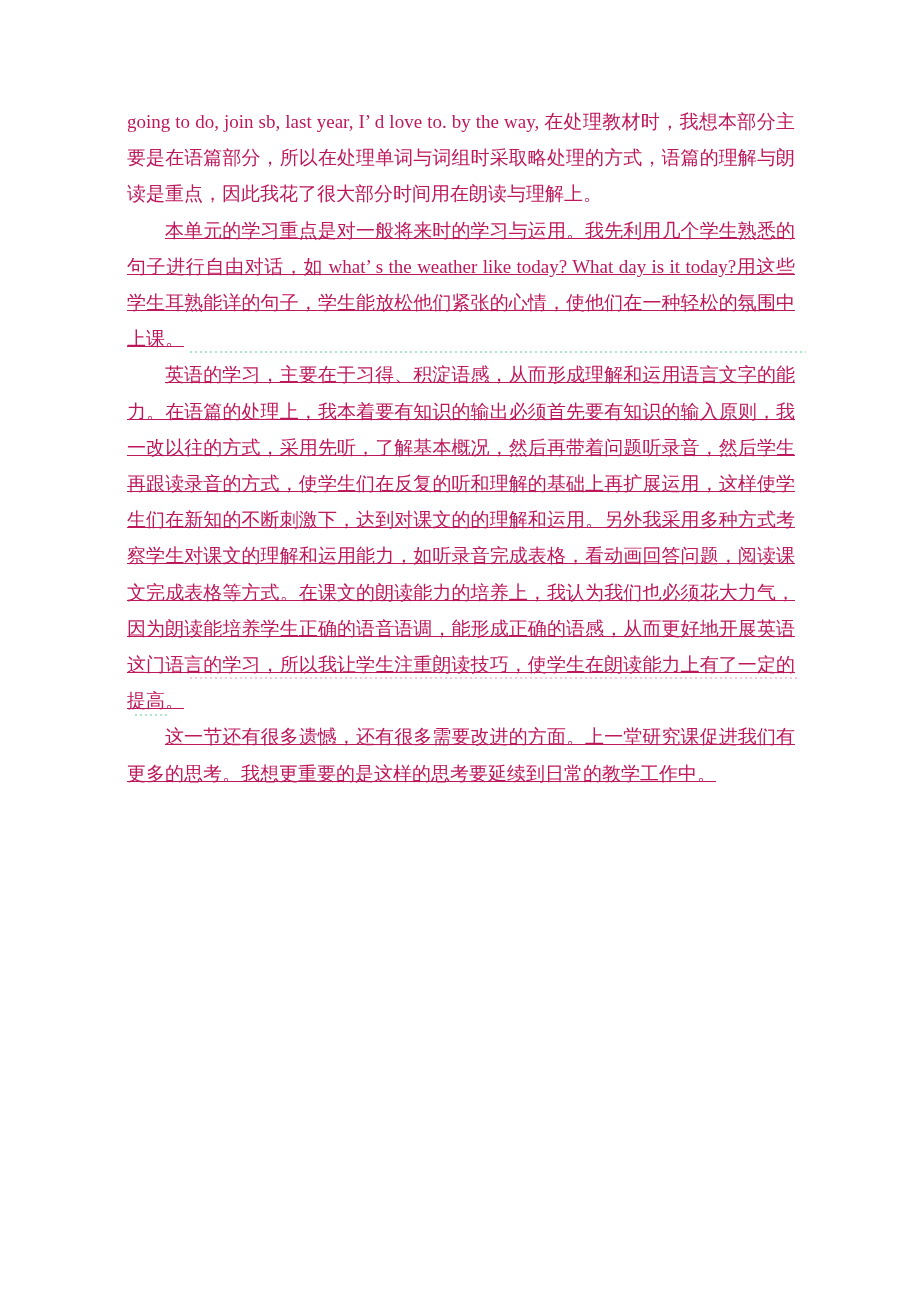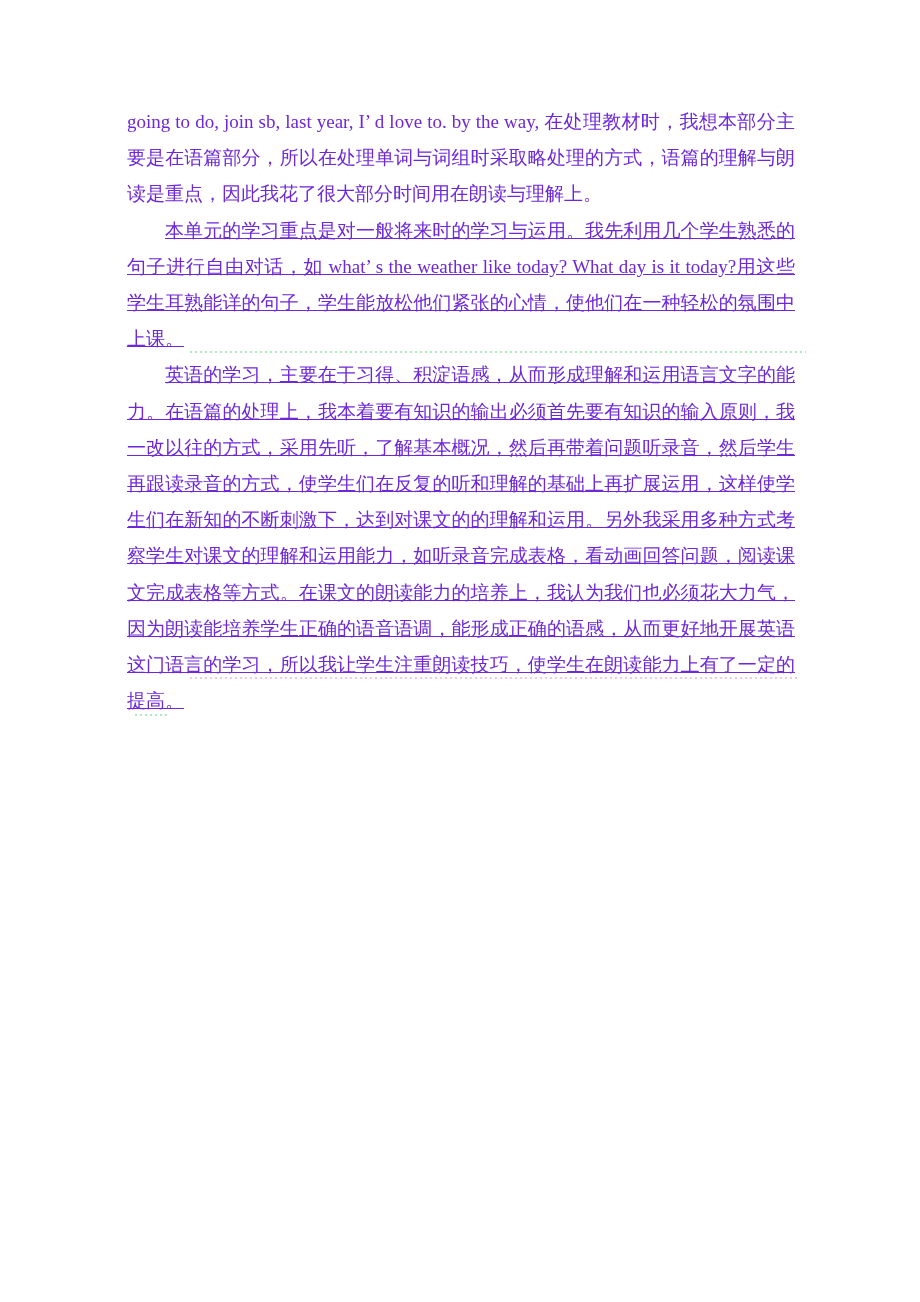--- a/index.html
+++ b/index.html
@@ -20,21 +20,21 @@
     top: 0;
     width: 920px;
     height: 1302px;
     background: #ffffff;
   }
   .content {
     position: absolute;
     left: 127px;
     top: 104px;
     width: 668px;
-    color: #6d28d9;
+    color: #be185d;
     font-size: 19px;
     line-height: 36.2px;
     text-align: justify;
   }
   .para {
     margin: 0;
     word-break: break-all;
     overflow-wrap: break-word;
   }
   .para.indent {
@@ -55,20 +55,21 @@
 </style>
 </head>
 <body style="color: rgb(28, 28, 28);">
 
 <div class="page">
 
   <div class="content">
     <p class="para">going to do, join sb, last year, I’ d love to. by the way, 在处理教材时，我想本部分主要是在语篇部分，所以在处理单词与词组时采取略处理的方式，语篇的理解与朗读是重点，因此我花了很大部分时间用在朗读与理解上。</p>
     <p class="para indent">本单元的学习重点是对一般将来时的学习与运用。我先利用几个学生熟悉的句子进行自由对话，如 what’ s the weather like today? What day is it today?用这些学生耳熟能详的句子，学生能放松他们紧张的心情，使他们在一种轻松的氛围中上课。</p>
     <p class="para indent">英语的学习，主要在于习得、积淀语感，从而形成理解和运用语言文字的能力。在语篇的处理上，我本着要有知识的输出必须首先要有知识的输入原则，我一改以往的方式，采用先听，了解基本概况，然后再带着问题听录音，然后学生再跟读录音的方式，使学生们在反复的听和理解的基础上再扩展运用，这样使学生们在新知的不断刺激下，达到对课文的的理解和运用。另外我采用多种方式考察学生对课文的理解和运用能力，如听录音完成表格，看动画回答问题，阅读课文完成表格等方式。在课文的朗读能力的培养上，我认为我们也必须花大力气，因为朗读能培养学生正确的语音语调，能形成正确的语感，从而更好地开展英语这门语言的学习，所以我让学生注重朗读技巧，使学生在朗读能力上有了一定的提高。</p>
+    <p class="para indent">这一节还有很多遗憾，还有很多需要改进的方面。上一堂研究课促进我们有更多的思考。我想更重要的是这样的思考要延续到日常的教学工作中。</p>
   </div>
 
   <div class="dotted-sep sep-a" style="--dot: #ace8c3;"></div>
 
   <div class="dotted-sep sep-b" style="--dot: #f2c8dc;"></div>
 
   <div class="dotted-sep sep-short" style="--dot: #ace8c3;"></div>
 
 </div>
 

